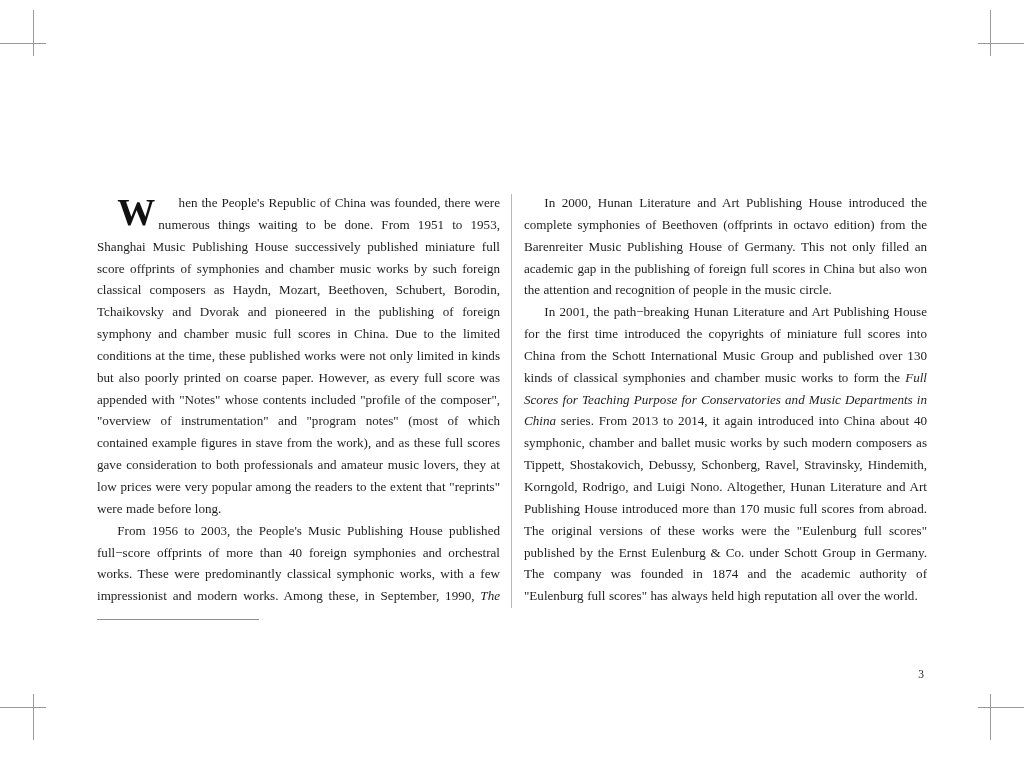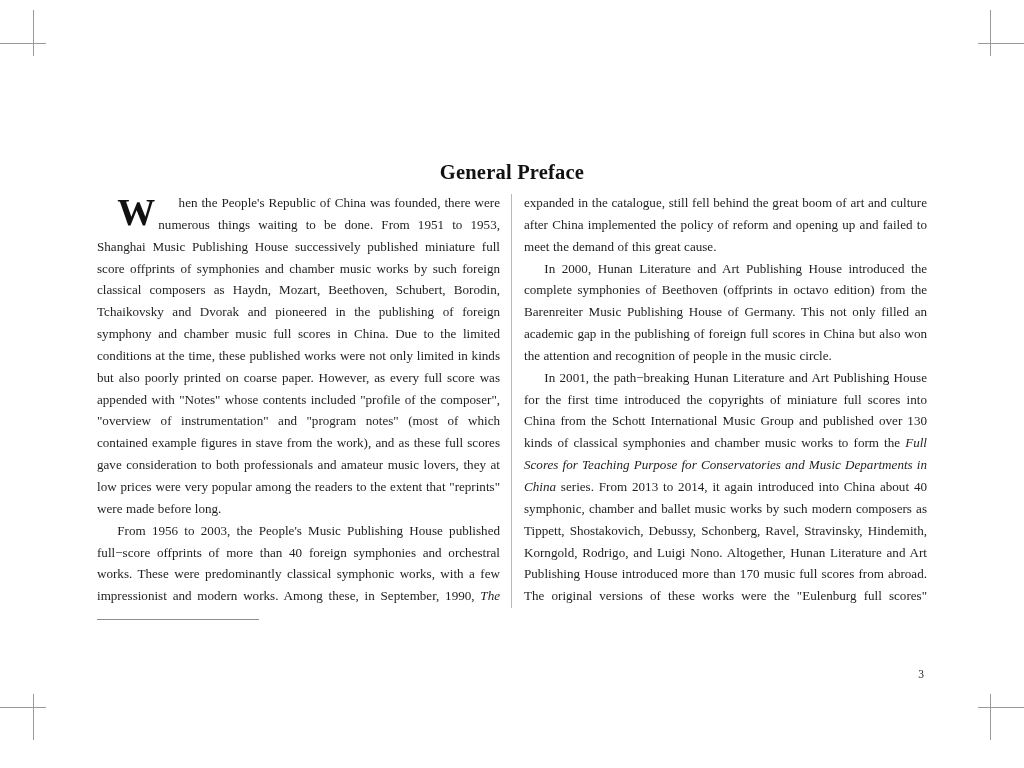--- a/index.html
+++ b/index.html
@@ -174,33 +174,31 @@
   <div class="h"></div>
   <div class="v"></div>
 </div>
 <div class="crop-mark crop-br">
   <div class="h"></div>
   <div class="v"></div>
 </div>
 
 <div class="page">
 
-  <h1 class="page-title">General Preface</h1>
 
   <div class="columns">
 
     <div class="col-rule"></div>
 
     <div class="col col-left">
         <p class="p-dropcap"><span class="dropcap">W</span>hen the People's Republic of China was founded, there were numerous things waiting to be done. From 1951 to 1953, Shanghai Music Publishing House successively published miniature full score offprints of symphonies and chamber music works by such foreign classical composers as Haydn, Mozart, Beethoven, Schubert, Borodin, Tchaikovsky and Dvorak and pioneered in the publishing of foreign symphony and chamber music full scores in China. Due to the limited conditions at the time, these published works were not only limited in kinds but also poorly printed on coarse paper. However, as every full score was appended with "Notes" whose contents included "profile of the composer", "overview of instrumentation" and "program notes" (most of which contained example figures in stave from the work), and as these full scores gave consideration to both professionals and amateur music lovers, they at low prices were very popular among the readers to the extent that "reprints" were made before long.</p>
         <p>From 1956 to 2003, the People's Music Publishing House published full−score offprints of more than 40 foreign symphonies and orchestral works. These were predominantly classical symphonic works, with a few impressionist and modern works. Among these, in September, 1990, <span class="ital">The Historical Symphony−Suite</span> by the Swiss composer Heinrich Schweizer became the first symphonic work by a contemporary foreign composer published in China. Compared with the great hardship involved in publishing full scores in the 1950s, the publishing of these works, though</p>
       </div>
 
     <div class="col col-right">
-        <p class="no-indent">expanded in the catalogue, still fell behind the great boom of art and culture after China implemented the policy of reform and opening up and failed to meet the demand of this great cause.</p>
         <p>In 2000, Hunan Literature and Art Publishing House introduced the complete symphonies of Beethoven (offprints in octavo edition) from the Barenreiter Music Publishing House of Germany. This not only filled an academic gap in the publishing of foreign full scores in China but also won the attention and recognition of people in the music circle.</p>
         <p>In 2001, the path−breaking Hunan Literature and Art Publishing House for the first time introduced the copyrights of miniature full scores into China from the Schott International Music Group and published over 130 kinds of classical symphonies and chamber music works to form the <span class="ital">Full Scores for Teaching Purpose for Conservatories and Music Departments in China</span> series. From 2013 to 2014, it again introduced into China about 40 symphonic, chamber and ballet music works by such modern composers as Tippett, Shostakovich, Debussy, Schonberg, Ravel, Stravinsky, Hindemith, Korngold, Rodrigo, and Luigi Nono. Altogether, Hunan Literature and Art Publishing House introduced more than 170 music full scores from abroad. The original versions of these works were the "Eulenburg full scores" published by the Ernst Eulenburg &amp; Co. under Schott Group in Germany. The company was founded in 1874 and the academic authority of "Eulenburg full scores" has always held high reputation all over the world.</p>
       </div>
 
   </div>
 
   <div class="footnote">
     <div class="footnote-rule"></div>
   </div>
 

